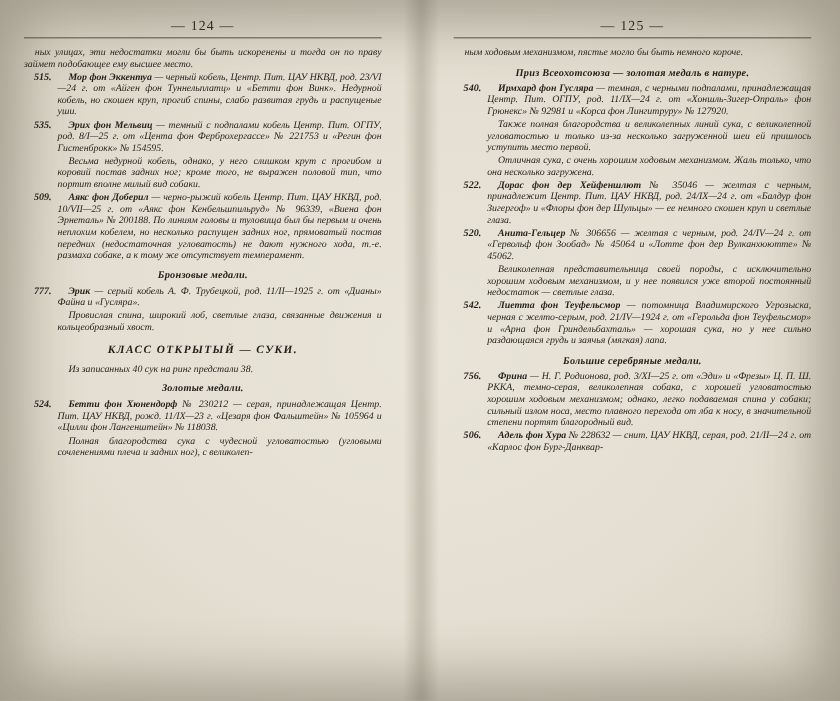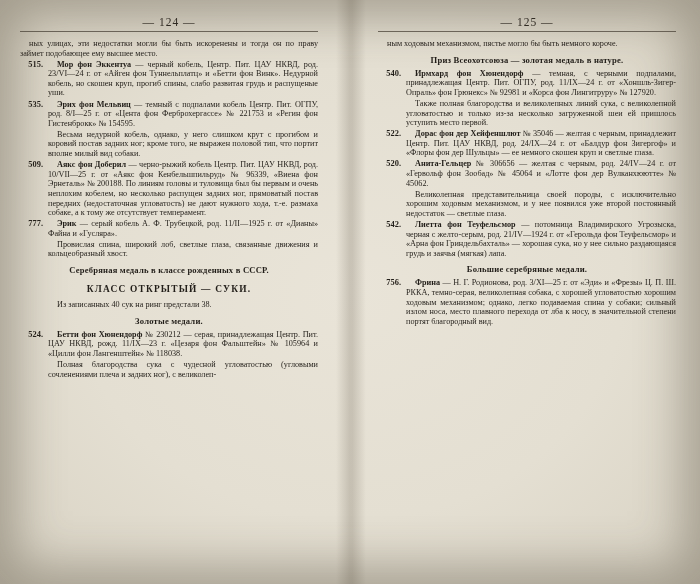--- a/index.html
+++ b/index.html
@@ -42,20 +42,21 @@
     margin-bottom:3px;
   }
   .rule{
     height:1px;background:#4a4238;opacity:.75;margin:0 0 7px 0;
   }
   .body{
     font-size:8.2px;
     line-height:1.17;
     text-align:justify;
     color:#221e19;
+    font-style:italic;
     -webkit-font-smoothing:none;
   }
   .entry{
     display:flex;
     margin-bottom:1.5px;
   }
   .num{
     width:28px;
     flex:0 0 28px;
     font-weight:bold;
@@ -108,28 +109,28 @@
             <p class="first"><span class="nm">Эрих фон Мельвиц</span> — темный с подпалами кобель Центр. Пит. ОГПУ, род. 8/I—25 г. от «Цента фон Ферброхергассе» № 221753 и «Регин фон Гистенброкк» № 154595.</p>
           </div>
         </div>
         <p class="para">Весьма недурной кобель, однако, у него слишком крут с прогибом и коровий постав задних ног; кроме того, не выражен половой тип, что портит вполне милый вид собаки.</p>
         <div class="entry">
           <div class="num">509.</div>
           <div class="txt">
             <p class="first"><span class="nm">Аякс фон Доберил</span> — черно-рыжий кобель Центр. Пит. ЦАУ НКВД, род. 10/VII—25 г. от «Аякс фон Кенбельшпильруд» № 96339, «Виена фон Эрнеталь» № 200188. По линиям головы и туловища был бы первым и очень неплохим кобелем, но несколько распущен задних ног, прямоватый постав передних (недостаточная угловатость) не дают нужного хода, т.-е. размаха собаке, а к тому же отсутствует темперамент.</p>
           </div>
         </div>
+        <div class="head">Бронзовые медали.</div>
         <div class="entry">
           <div class="num">777.</div>
           <div class="txt">
             <p class="first"><span class="nm">Эрик</span> — серый кобель А. Ф. Трубецкой, род. 11/II—1925 г. от «Дианы» Файна и «Гуслярa».</p>
           </div>
         </div>
         <p class="para">Провислая спина, широкий лоб, светлые глаза, связанные движения и кольцеобразный хвост.</p>
-        <div class="head">Серебряная медаль в классе рожденных в СССР.</div>
         <div class="head big">КЛАСС ОТКРЫТЫЙ — СУКИ.</div>
         <p class="para">Из записанных 40 сук на ринг предстали 38.</p>
         <div class="head">Золотые медали.</div>
         <div class="entry">
           <div class="num">524.</div>
           <div class="txt">
             <p class="first"><span class="nm">Бетти фон Хюнендорф</span> № 230212 — серая, принадлежащая Центр. Пит. ЦАУ НКВД, рожд. 11/IX—23 г. «Цезаря фон Фальштейн» № 105964 и «Цилли фон Лангенштейн» № 118038.</p>
           </div>
         </div>
         <p class="para">Полная благородства сука с чудесной угловатостью (угловыми сочленениями плеча и задних ног), с великолеп-</p>
@@ -138,24 +139,25 @@
 
   <div class="page-col" id="col-right">
     <div class="folio">— 125 —</div>
     <div class="rule"></div>
     <div class="body" id="right-body">
         <p class="para nohang">ным ходовым механизмом, пястье могло бы быть немного короче.</p>
         <div class="head">Приз Всеохотсоюза — золотая медаль в натуре.</div>
         <div class="entry">
           <div class="num">540.</div>
           <div class="txt">
-            <p class="first"><span class="nm">Ирмхард фон Хюнендорф</span> — темная, с черными подпалами, принадлежащая Центр. Пит. ОГПУ, род. 11/IX—24 г. от «Хоншль-Зигер-Опраль» фон Грюнекс» № 92981 и «Корса фон Лингитруру» № 127920.</p>
+            <p class="first"><span class="nm">Ирмхард фон Гуслярa</span> — темная, с черными подпалами, принадлежащая Центр. Пит. ОГПУ, род. 11/IX—24 г. от «Хоншль-Зигер-Опраль» фон Грюнекс» № 92981 и «Корса фон Лингитруру» № 127920.</p>
           </div>
         </div>
         <p class="para">Также полная благородства и великолепных линий сука, с великолепной угловатостью и только из-за несколько загруженной шеи ей пришлось уступить место первой.</p>
+        <p class="para">Отличная сука, с очень хорошим ходовым механизмом. Жаль только, что она несколько загружена.</p>
         <div class="entry">
           <div class="num">522.</div>
           <div class="txt">
             <p class="first"><span class="nm">Дорас фон дер Хейфеншлют</span> № 35046 — желтая с черным, принадлежит Центр. Пит. ЦАУ НКВД, род. 24/IX—24 г. от «Балдур фон Зигергоф» и «Флоры фон дер Шульцы» — ее немного скошен круп и светлые глаза.</p>
           </div>
         </div>
         <div class="entry">
           <div class="num">520.</div>
           <div class="txt">
             <p class="first"><span class="nm">Анита-Гельцер</span> № 306656 — желтая с черным, род. 24/IV—24 г. от «Гервольф фон Зообад» № 45064 и «Лотте фон дер Вулканхюютте» № 45062.</p>
@@ -168,18 +170,24 @@
             <p class="first"><span class="nm">Лиетта фон Теуфельсмор</span> — потомница Владимирского Угрозыска, черная с желто-серым, род. 21/IV—1924 г. от «Герольда фон Теуфельсмор» и «Арна фон Гриндельбахталь» — хорошая сука, но у нее сильно раздающаяся грудь и заячья (мягкая) лапа.</p>
           </div>
         </div>
         <div class="head">Большие серебряные медали.</div>
         <div class="entry">
           <div class="num">756.</div>
           <div class="txt">
             <p class="first"><span class="nm">Фрина</span> — Н. Г. Родионова, род. 3/XI—25 г. от «Эди» и «Фрезы» Ц. П. Ш. РККА, темно-серая, великолепная собака, с хорошей угловатостью хорошим ходовым механизмом; однако, легко подаваемая спина у собаки; сильный излом носа, место плавного перехода от лба к носу, в значительной степени портят благородный вид.</p>
           </div>
         </div>
+        <div class="entry">
+          <div class="num">506.</div>
+          <div class="txt">
+            <p class="first"><span class="nm">Адель фон Хура</span> № 228632 — снит. ЦАУ НКВД, серая, род. 21/II—24 г. от «Карлос фон Бург-Данквар-</p>
+          </div>
+        </div>
       </div>
   </div>
 
   <div id="gutter"></div>
   <div id="vignette"></div>
 </div>
 
 </body></html>

